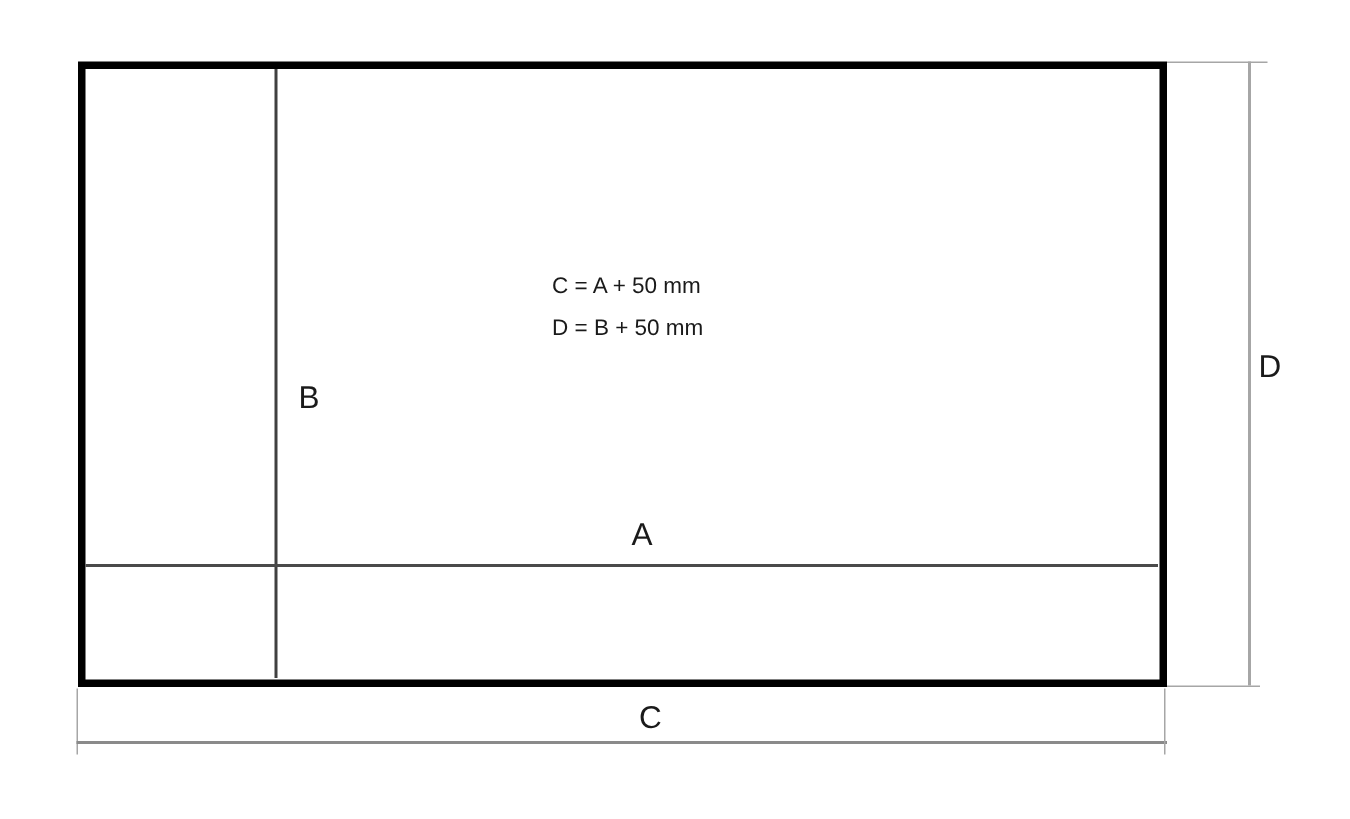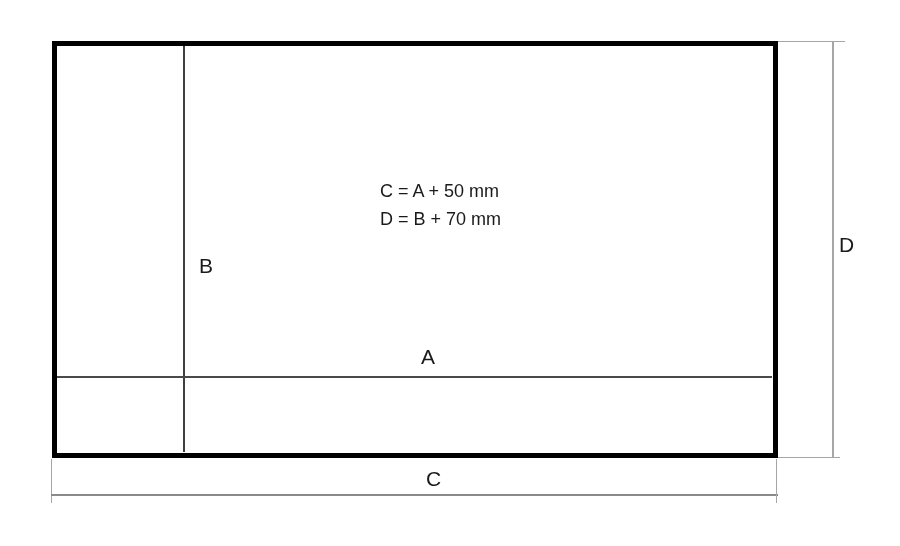--- a/index.html
+++ b/index.html
@@ -72,22 +72,22 @@
   }
   .ext-c-right {
     position: absolute;
     left: 776px; top: 459px;
     width: 1px; height: 44px;
     background: #a6a6a6;
   }
   
   .formula {
     position: absolute;
-    left: 380px; top: 177px;
-    font-size: 18px;
+    left: 368px; top: 177px;
+    font-size: 15px;
     line-height: 28px;
     white-space: nowrap;
   }
   .formula span { display: block; }
   .dim-label {
     position: absolute;
     font-size: 21px;
     line-height: 21px;
     white-space: nowrap;
   }
@@ -109,21 +109,21 @@
   <div class="ext-d-top"></div>
   <div class="dim-d-line"></div>
   <div class="ext-d-bottom"></div>
 
   <div class="ext-c-left"></div>
   <div class="dim-c-line"></div>
   <div class="ext-c-right"></div>
 
   <div class="formula">
     <span>C = A + 50 mm</span>
-    <span>D = B + 70 mm</span>
+    <span>D = B + 50 mm</span>
   </div>
 
   <div class="dim-label label-b">B</div>
   <div class="dim-label label-a">A</div>
   <div class="dim-label label-d">D</div>
   <div class="dim-label label-c">C</div>
 
 </div>
 
 </body></html>

